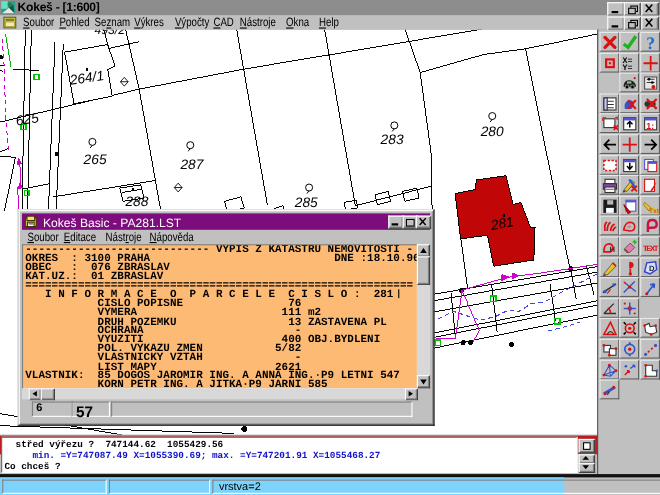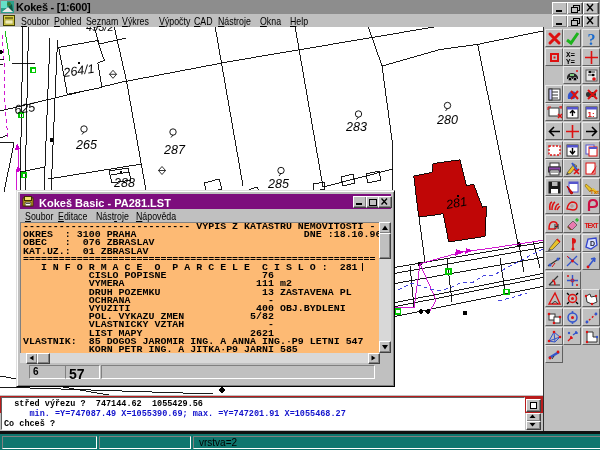--- a/index.html
+++ b/index.html
@@ -516,21 +516,21 @@
 <div class="a" style="left:16px;top:190px;width:376.5px;height:195px;background:#c0c0c0;
  border-top:1px solid #dfdfdf;border-left:1px solid #dfdfdf;border-right:1px solid #000;border-bottom:1px solid #000;
  box-shadow:inset 1px 1px 0 #fff, inset -1px -1px 0 #808080;">
 <div class="a" style="left:3px;top:3px;right:3px;height:15px;background:#7d0d7d;"></div>
 <svg class="a" style="left:5px;top:4.5px" width="12" height="12" viewBox="0 0 12 12">
  <rect x="1" y="2" width="10" height="8" fill="#e0c431" stroke="#403000"></rect>
  <rect x="2.5" y="0.5" width="7" height="4" fill="#f0e070" stroke="#403000"></rect>
  <rect x="3" y="6" width="6" height="4" fill="#fff" stroke="#403000"></rect>
  <line x1="4" y1="7.5" x2="8" y2="7.5" stroke="#555"></line>
 </svg>
-<div class="a" style="left:22px;top:6px;font-size:11px;font-weight:bold;color:#fff;">Kokeš Basic - PA281.LST</div>
+<div class="a" style="left:22px;top:6px;font-size:11px;font-weight:normal;color:#fff;">Kokeš Basic - PA281.LST</div>
 <div class="a btn3d" style="left:335.5px;top:5px;width:12px;height:10px;">
       <div class="a" style="left:2px;top:6px;width:6px;height:2px;background:#000;"></div>
     </div>
 <div class="a btn3d" style="left:348.5px;top:5px;width:12px;height:10px;">
       <div class="a" style="left:2px;top:1.5px;width:6px;height:5px;border:1px solid #000;"></div>
     </div>
 <div class="a btn3d" style="left:361px;top:5px;width:12px;height:10px;">
       <svg width="11" height="9" viewBox="0 0 11 9">
         <path d="M2.5 1.5 L8 7.5 M8 1.5 L2.5 7.5" stroke="#000" stroke-width="1.3"></path>
       </svg>
@@ -608,16 +608,16 @@
         <path d="M5.5 0.5 L8.5 4 L2.5 4 Z" fill="#000"></path>
       </svg>
     </div>
 <div class="a btn3d" style="left:526px;top:25px;width:13px;height:7px;">
       <svg width="11" height="5" viewBox="0 0 11 5">
         <path d="M5.5 4.5 L8.5 1 L2.5 1 Z" fill="#000"></path>
       </svg>
     </div>
 </div>
 <div class="a" style="left:0;top:431px;width:600px;height:3px;background:#111;"></div>
-<div class="a" style="left:0;top:434px;width:600px;height:16px;background:#0f766e;">
+<div class="a" style="left:0;top:434px;width:513px;height:16px;background:#7dd3fc;">
 <div class="a sunk" style="left:2px;top:2px;width:93px;height:11px;"></div>
 <div class="a sunk" style="left:99px;top:2px;width:90px;height:11px;"></div>
 <div class="a sunk" style="left:193px;top:2px;width:403px;height:11px;font-size:10px;padding-left:5px;">vrstva=2</div>
 </div>
 </body></html>

